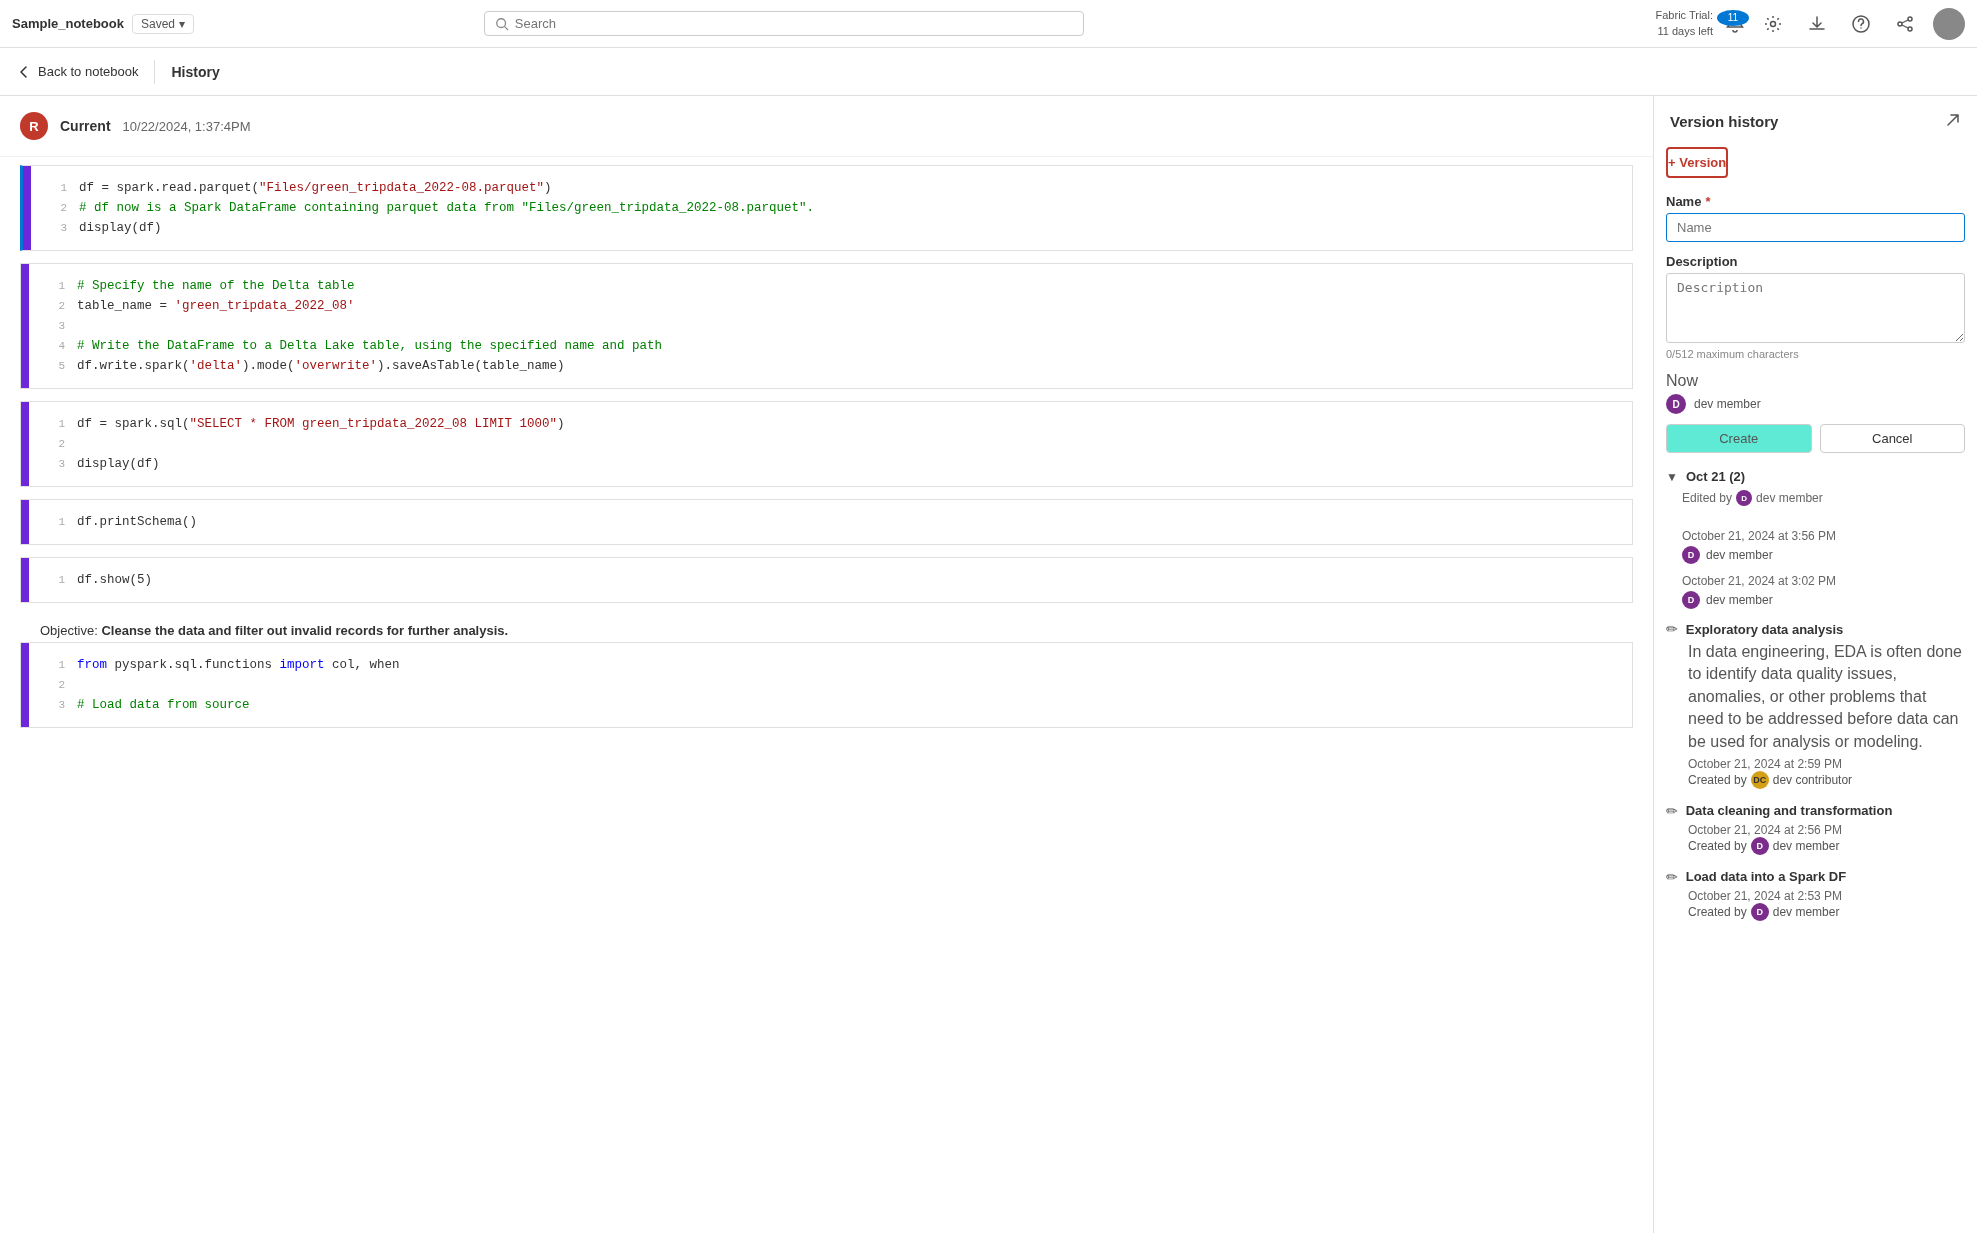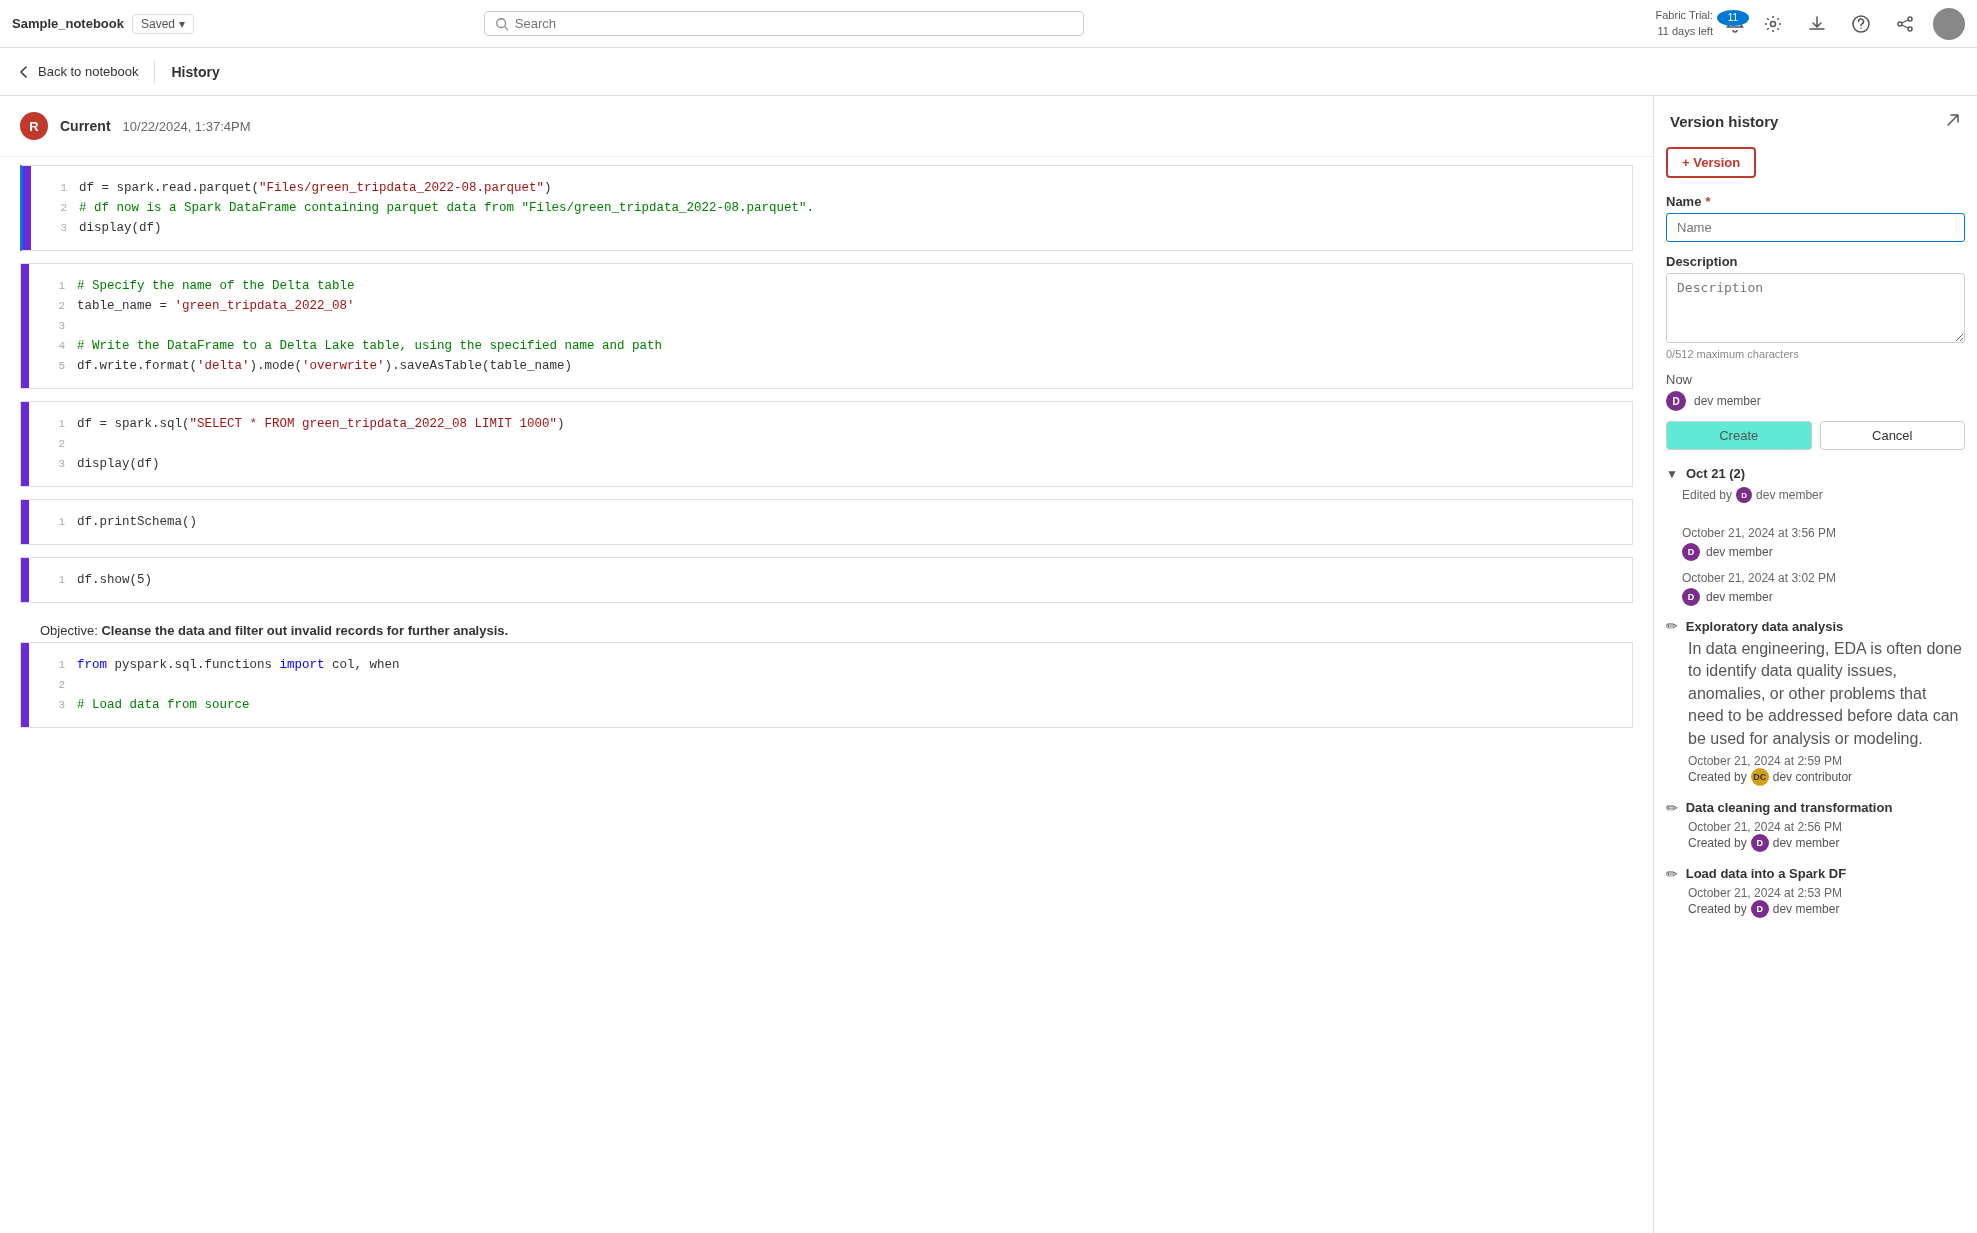--- a/index.html
+++ b/index.html
@@ -132,21 +132,21 @@
     }
 
     .add-version-btn {
       display: flex;
       align-items: center;
       gap: 6px;
       border: 2px solid #c0392b;
       color: #c0392b;
       background: #fff;
       border-radius: 4px;
-      padding: 6px 14px;
+      padding: 6px 0;
       font-size: 13px;
       font-weight: 600;
       cursor: pointer;
       margin-bottom: 16px;
     }
 
     
     .form-section { margin-bottom: 12px; }
     .form-label { font-size: 13px; font-weight: 600; color: #333; margin-bottom: 4px; display: flex; align-items: center; gap: 4px; }
     .required-star { color: #c0392b; }
@@ -162,21 +162,21 @@
       width: 100%;
       border: 1px solid #ccc;
       border-radius: 3px;
       padding: 6px 10px;
       font-size: 13px;
       outline: none;
       resize: vertical;
       min-height: 70px;
     }
     .char-count { font-size: 11px; color: #888; margin-top: 2px; }
-    .now-label { font-size: 13px; color: #555; margin: 8px 0 4px 0; }
+    .now-label { font-size: 16px; color: #555; margin: 8px 0 4px 0; }
     .dev-member-row { display: flex; align-items: center; gap: 8px; font-size: 12px; color: #555; margin-bottom: 10px; }
     .dev-avatar { width: 20px; height: 20px; border-radius: 50%; background: #7b2d8b; display: flex; align-items: center; justify-content: center; color: white; font-size: 10px; font-weight: 600; }
     .btn-row { display: flex; gap: 8px; margin-bottom: 16px; }
     .btn-create {
       flex: 1;
       padding: 6px 0;
       background: #5eead4;
       border: 1px solid #ccc;
       border-radius: 4px;
       font-size: 13px;
@@ -314,21 +314,21 @@
         <pre><span class="line-num">1</span><span class="code-default">df = spark.read.parquet(</span><span class="code-string">"Files/green_tripdata_2022-08.parquet"</span><span class="code-default">)</span>
 <span class="line-num">2</span><span class="code-comment"># df now is a Spark DataFrame containing parquet data from "Files/green_tripdata_2022-08.parquet".</span>
 <span class="line-num">3</span><span class="code-default">display(df)</span></pre>
       </div>
 
       <div class="code-cell">
         <pre><span class="line-num">1</span><span class="code-comment"># Specify the name of the Delta table</span>
 <span class="line-num">2</span><span class="code-default">table_name = </span><span class="code-string">'green_tripdata_2022_08'</span>
 <span class="line-num">3</span>
 <span class="line-num">4</span><span class="code-comment"># Write the DataFrame to a Delta Lake table, using the specified name and path</span>
-<span class="line-num">5</span><span class="code-default">df.write.format(</span><span class="code-string">'delta'</span><span class="code-default">).mode(</span><span class="code-string">'overwrite'</span><span class="code-default">).saveAsTable(table_name)</span></pre>
+<span class="line-num">5</span><span class="code-default">df.write.spark(</span><span class="code-string">'delta'</span><span class="code-default">).mode(</span><span class="code-string">'overwrite'</span><span class="code-default">).saveAsTable(table_name)</span></pre>
       </div>
 
       <div class="code-cell">
         <pre><span class="line-num">1</span><span class="code-default">df = spark.sql(</span><span class="code-string">"SELECT * FROM green_tripdata_2022_08 LIMIT 1000"</span><span class="code-default">)</span>
 <span class="line-num">2</span>
 <span class="line-num">3</span><span class="code-default">display(df)</span></pre>
       </div>
 
       <div class="code-cell">
         <pre><span class="line-num">1</span><span class="code-default">df.printSchema()</span></pre>

